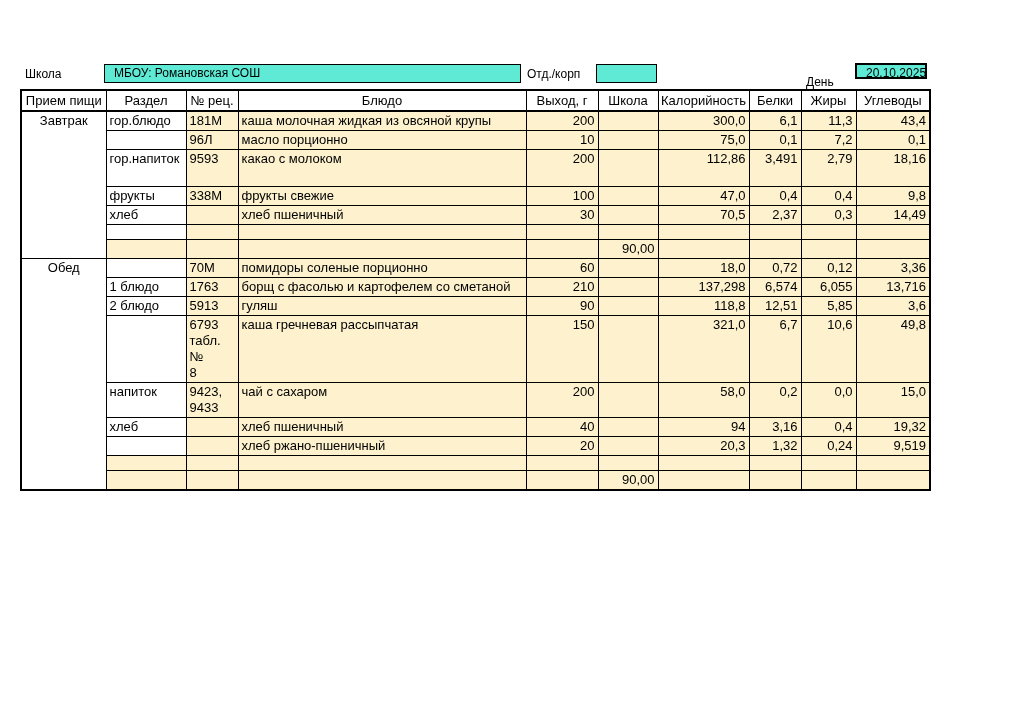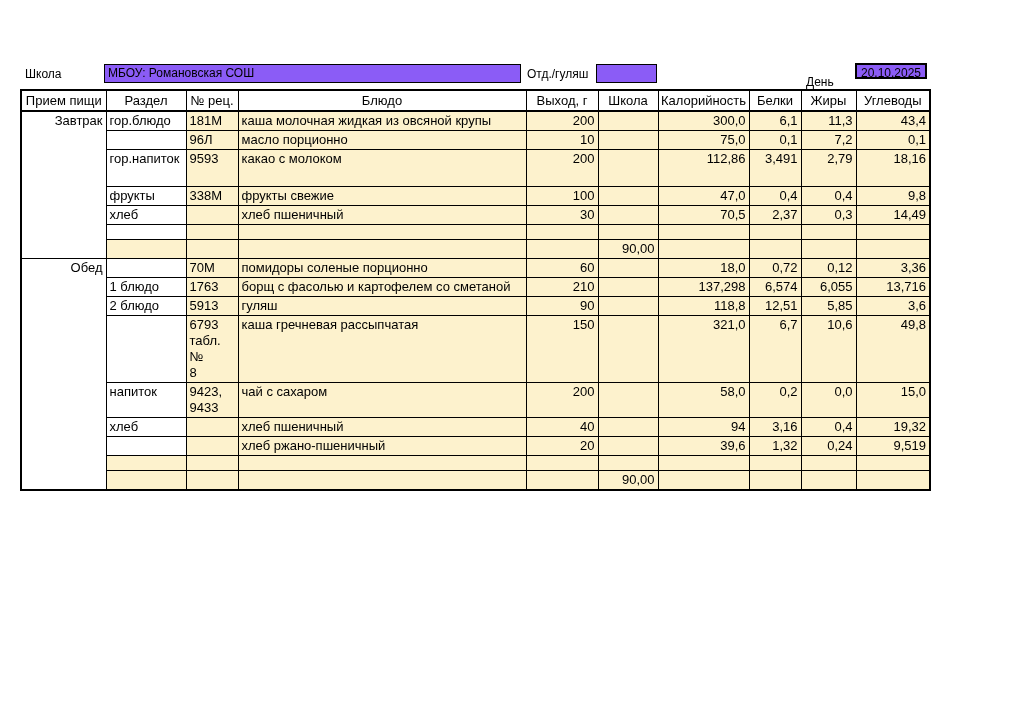--- a/index.html
+++ b/index.html
@@ -19,25 +19,25 @@
     overflow: hidden;
   }
   .lbl {
     position: absolute;
     font-size: 12px;
     line-height: 15px;
     white-space: nowrap;
   }
   .field {
     position: absolute;
-    background: #8b5cf6;
+    background: #5eead4;
     border: 1.5px solid #000;
     font-size: 12px;
     line-height: 15px;
-    padding: 1px 3px 0 3px;
+    padding: 1px 3px 0 9px;
     box-sizing: border-box;
     overflow: hidden;
     white-space: nowrap;
   }
   #school-field { left: 104px; top: 64px; width: 417px; height: 19px; }
   #dept-field   { left: 596px; top: 64px; width: 61px;  height: 19px; }
   #day-field    { left: 855px; top: 63px; width: 72px;  height: 16px; border-width: 2px; text-align: center; }
 
   #menu-table {
     position: absolute;
@@ -65,39 +65,39 @@
     padding: 0 2px;
     border-bottom: 2.5px solid #000;
     white-space: nowrap;
   }
   tbody.meal-section:not(:first-of-type) tr:first-child td {
     border-top: 2.5px solid #000;
     margin-top: 24px;
   }
   td.meal-cell {
     background: #ffffff;
-    text-align: right;
+    text-align: center;
     vertical-align: top;
   }
   td.fill { background: #fdf2cd; }
   td.cell { background: #ffffff; }
   td.num { text-align: right; }
   td.txt { text-align: left; }
   td.pre { white-space: pre-line; }
   tr.total-row td.price { font-weight: bold; }
 </style>
 </head>
 <body>
 
 <div id="page">
 
   <span class="lbl" style="left:25px; top:67px;">Школа</span>
   <div class="field" id="school-field">МБОУ: Романовская СОШ</div>
 
-  <span class="lbl" style="left:527px; top:67px;">Отд./гуляш</span>
+  <span class="lbl" style="left:527px; top:67px;">Отд./корп</span>
   <div class="field" id="dept-field"></div>
 
   <span class="lbl" style="left:806px; top:67px;margin-top:8px;">День</span>
   <div class="field" id="day-field">20.10.2025</div>
 
   <table id="menu-table">
     <colgroup>
       <col style="width:85px">
         <col style="width:80px">
         <col style="width:52px">
@@ -273,21 +273,21 @@
           <td class="fill num">3,16</td>
           <td class="fill num">0,4</td>
           <td class="fill num">19,32</td>
         </tr>
         <tr style="height: 18px; margin-top: 30px;">
           <td class="cell txt"></td>
           <td class="fill txt pre"></td>
           <td class="fill txt">хлеб ржано-пшеничный</td>
           <td class="fill num">20</td>
           <td class="fill num price"></td>
-          <td class="fill num">39,6</td>
+          <td class="fill num">20,3</td>
           <td class="fill num">1,32</td>
           <td class="fill num">0,24</td>
           <td class="fill num">9,519</td>
         </tr>
         <tr style="height: 15px;">
           <td class="fill txt"></td>
           <td class="fill txt pre"></td>
           <td class="fill txt"></td>
           <td class="fill num"></td>
           <td class="fill num price"></td>

